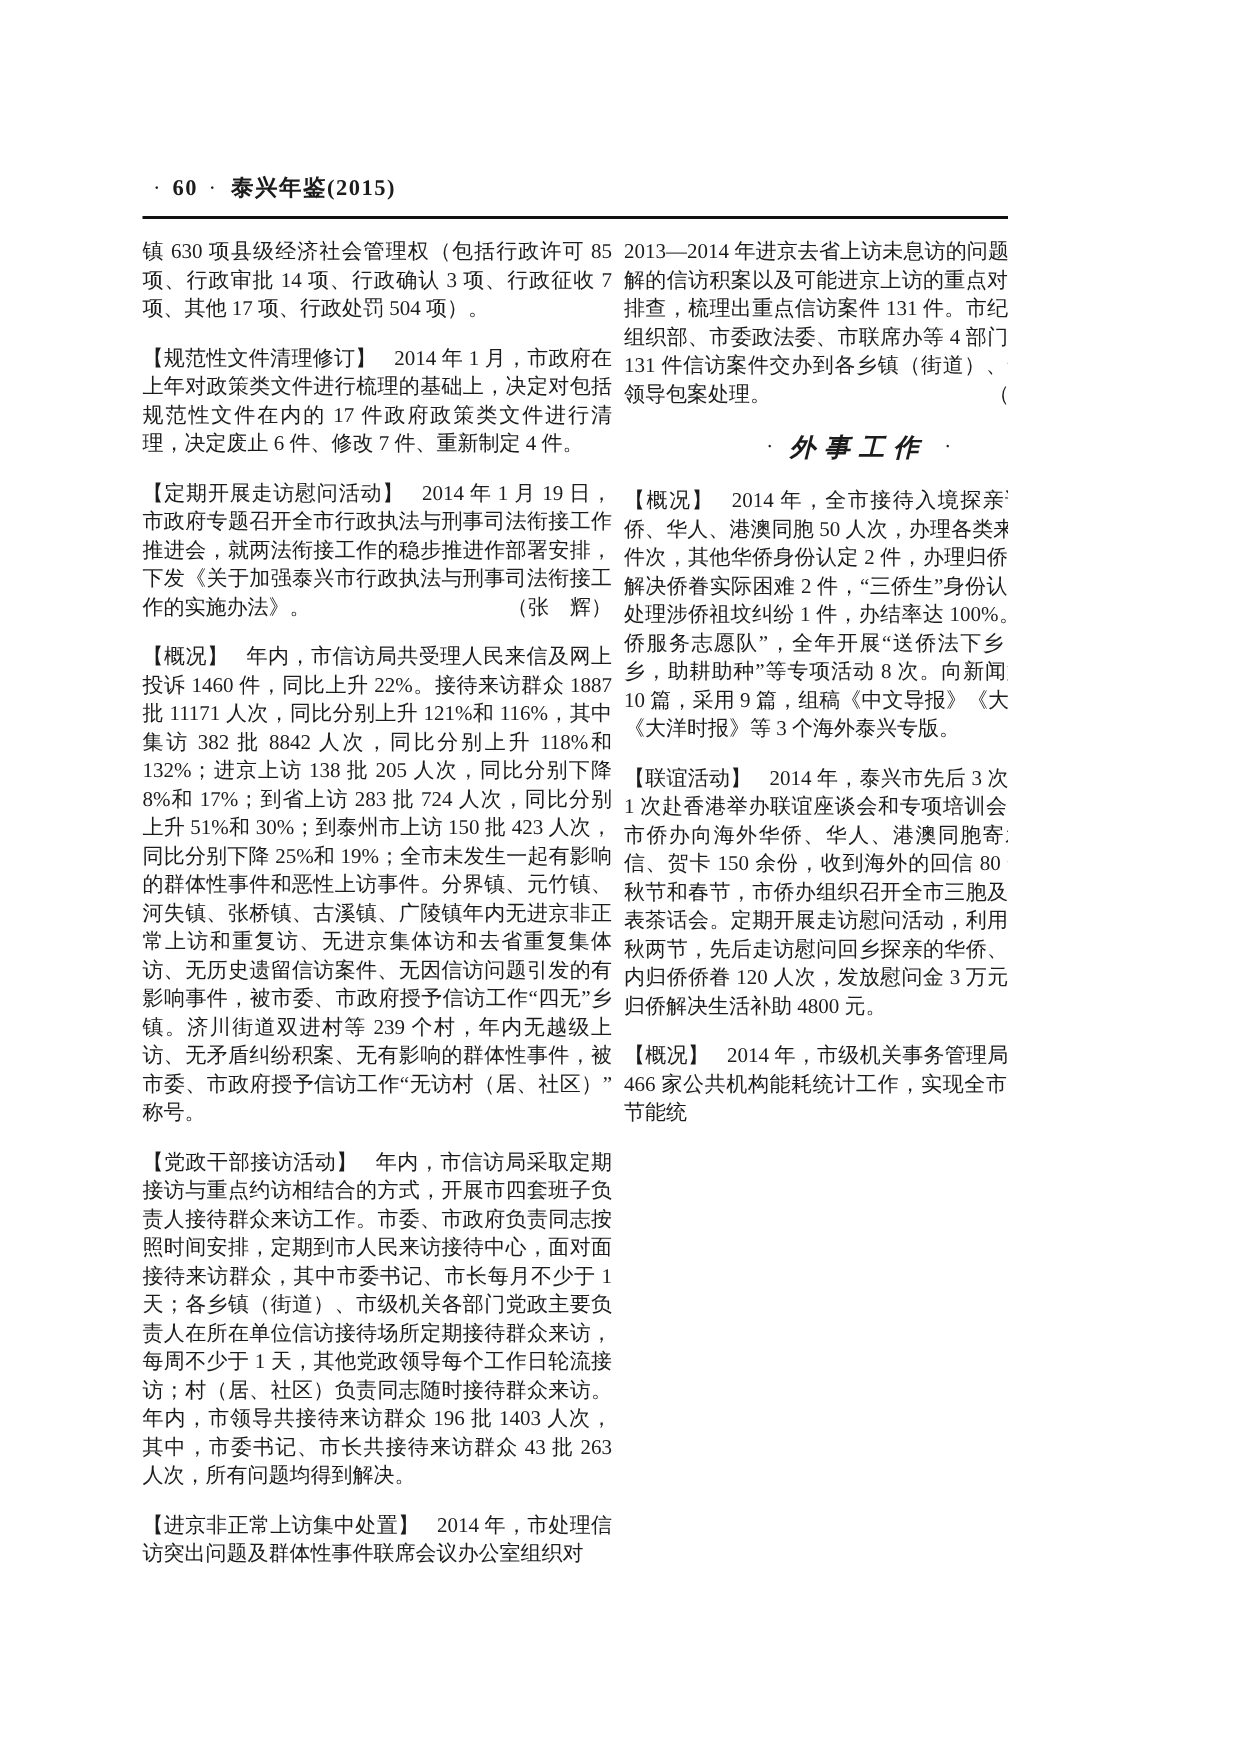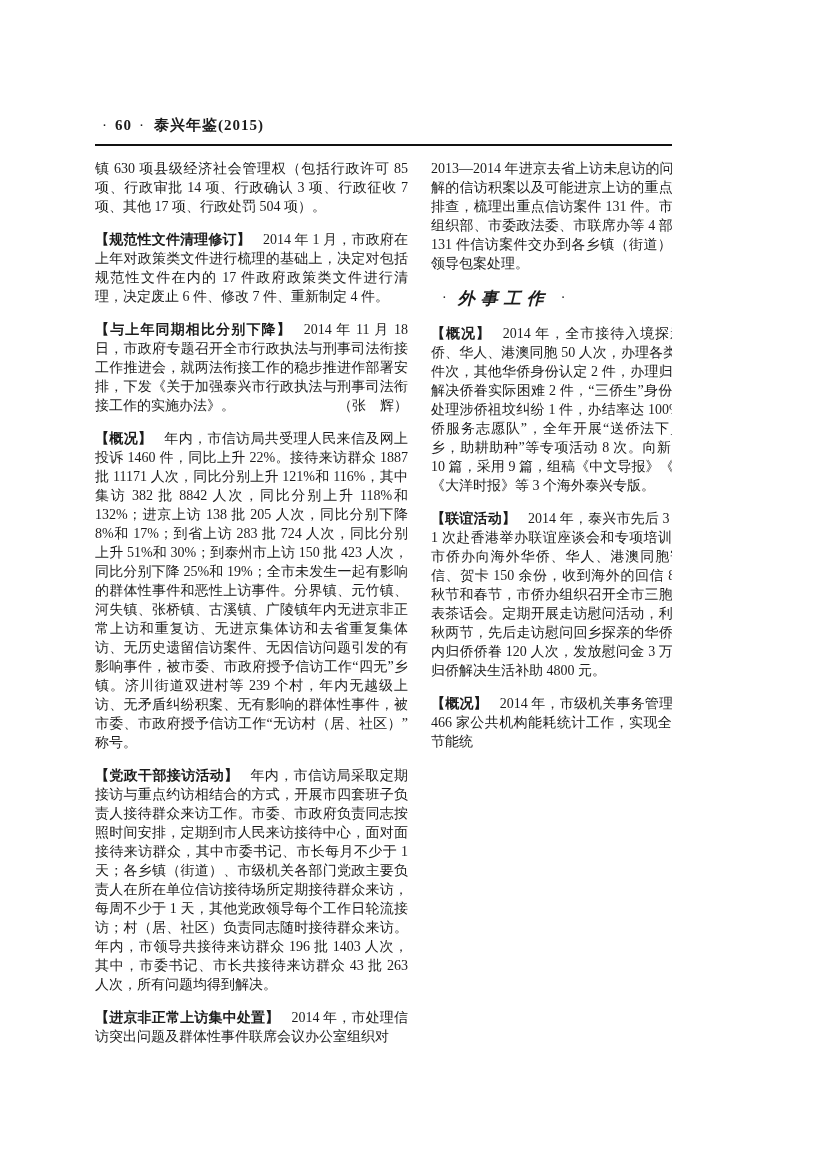--- a/index.html
+++ b/index.html
@@ -29,44 +29,44 @@
     padding-bottom: 9px;
     border-bottom: 2.5px solid #111;
   }
   .page-header .hdot {
     font-weight: normal;
     margin: 0 7px;
   }
   .page-header .book-title { margin-left: 2px; }
   .cols {
     display: flex;
-    gap: 23px;
+    gap: 8px;
     margin-top: 13px;
   }
   .col {
     width: 313px;
     font-size: 14px;
     line-height: 19px;
     text-align: justify;
   }
   .para {
     margin: 0 0 14px 0;
   }
   .para:last-child { margin-bottom: 0; margin-top: 13px; }
   .entry-label {
-    font-weight: bold;
+    font-weight: normal;
     margin-right: 0.85em;
   }
   .sig {
     float: right;
     padding-left: 10px;
   }
   .sect {
     margin: 8px 0 12px 0;
-    text-align: left;
+    text-align: center;
     font-size: 17px;
     line-height: 24px;
     font-weight: bold;
     font-style: italic;
     letter-spacing: 6px;
     white-space: nowrap;
   }
   .sect .dot {
     font-style: normal;
     font-weight: normal;
@@ -88,21 +88,21 @@
     </div>
 
     <div class="cols">
 
       <div class="col">
 
         <p class="para"><span>镇 630 项县级经济社会管理权（包括行政许可 85 项、行政审批 14 项、行政确认 3 项、行政征收 7 项、其他 17 项、行政处罚 504 项）。</span></p>
 
         <p class="para"><span class="entry-label">【规范性文件清理修订】</span><span>2014 年 1 月，市政府在上年对政策类文件进行梳理的基础上，决定对包括规范性文件在内的 17 件政府政策类文件进行清理，决定废止 6 件、修改 7 件、重新制定 4 件。</span></p>
 
-        <p class="para"><span class="entry-label">【与上年同期相比分别下降】</span><span>2014 年 11 月 18 日，市政府专题召开全市行政执法与刑事司法衔接工作推进会，就两法衔接工作的稳步推进作部署安排，下发《关于加强泰兴市行政执法与刑事司法衔接工作的实施办法》。</span><span class="sig">（张　辉）</span></p>
+        <p class="para"><span class="entry-label">【定期开展走访慰问活动】</span><span>2014 年 1 月 19 日，市政府专题召开全市行政执法与刑事司法衔接工作推进会，就两法衔接工作的稳步推进作部署安排，下发《关于加强泰兴市行政执法与刑事司法衔接工作的实施办法》。</span><span class="sig">（张　辉）</span></p>
 
 
         <p class="para"><span class="entry-label">【概况】</span><span>年内，市信访局共受理人民来信及网上投诉 1460 件，同比上升 22%。接待来访群众 1887 批 11171 人次，同比分别上升 121%和 116%，其中集访 382 批 8842 人次，同比分别上升 118%和 132%；进京上访 138 批 205 人次，同比分别下降 8%和 17%；到省上访 283 批 724 人次，同比分别上升 51%和 30%；到泰州市上访 150 批 423 人次，同比分别下降 25%和 19%；全市未发生一起有影响的群体性事件和恶性上访事件。分界镇、元竹镇、河失镇、张桥镇、古溪镇、广陵镇年内无进京非正常上访和重复访、无进京集体访和去省重复集体访、无历史遗留信访案件、无因信访问题引发的有影响事件，被市委、市政府授予信访工作“四无”乡镇。济川街道双进村等 239 个村，年内无越级上访、无矛盾纠纷积案、无有影响的群体性事件，被市委、市政府授予信访工作“无访村（居、社区）”称号。</span></p>
 
         <p class="para"><span class="entry-label">【党政干部接访活动】</span><span>年内，市信访局采取定期接访与重点约访相结合的方式，开展市四套班子负责人接待群众来访工作。市委、市政府负责同志按照时间安排，定期到市人民来访接待中心，面对面接待来访群众，其中市委书记、市长每月不少于 1 天；各乡镇（街道）、市级机关各部门党政主要负责人在所在单位信访接待场所定期接待群众来访，每周不少于 1 天，其他党政领导每个工作日轮流接访；村（居、社区）负责同志随时接待群众来访。年内，市领导共接待来访群众 196 批 1403 人次，其中，市委书记、市长共接待来访群众 43 批 263 人次，所有问题均得到解决。</span></p>
 
         <p class="para"><span class="entry-label">【进京非正常上访集中处置】</span><span>2014 年，市处理信访突出问题及群体性事件联席会议办公室组织对</span></p>
 
       </div>
 

